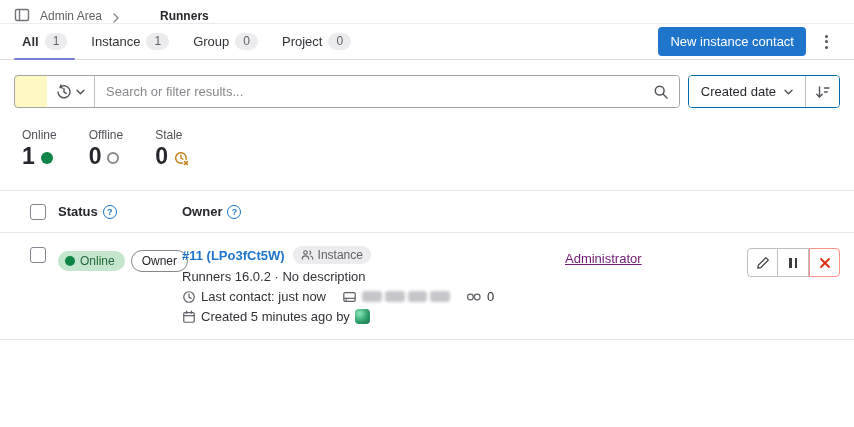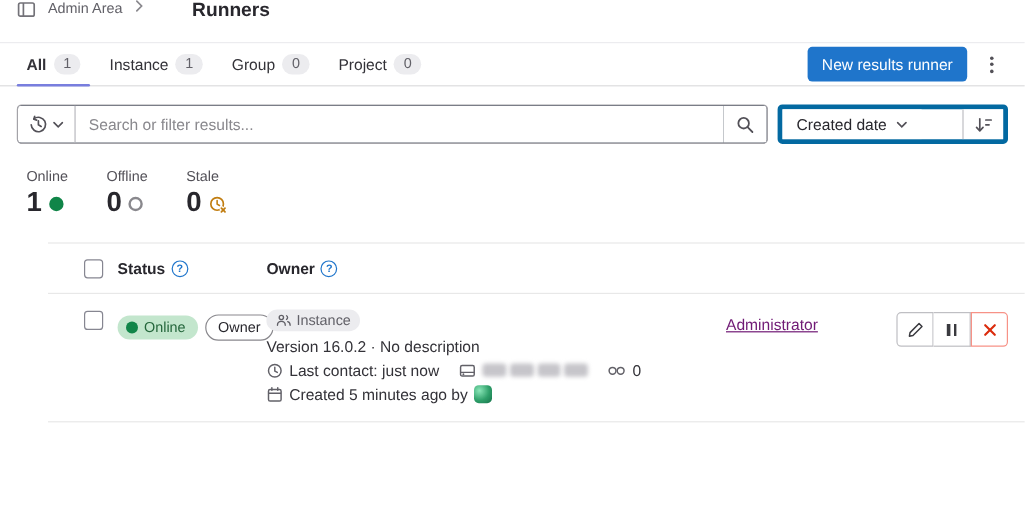--- a/index.html
+++ b/index.html
@@ -1,23 +1,23 @@
 <!DOCTYPE html>
 <html><head>
 <meta charset="utf-8">
 <style>
   * { box-sizing: border-box; margin: 0; padding: 0; }
   html,body { width: 854px; height: 427px; background: #fff; overflow: hidden;
     font-family: "Liberation Sans", "DejaVu Sans", sans-serif; font-size: 13px; color: #333238; }
 
   
-  .breadcrumb { height: 36px; display: flex; align-items: flex-start; gap: 10px;
+  .breadcrumb { height: 24px; display: flex; align-items: flex-end; gap: 10px;
     padding: 0 14px; border-bottom: 1px solid #ececef; }
   .crumb-section { color: #626168; font-size: 12px; }
-  .crumb-page { color: #28272d; font-size: 16px; font-weight: bold; padding-left: 30px; }
+  .crumb-page { color: #28272d; font-size: 12px; font-weight: bold; padding-left: 30px; }
   .crumb-sep { color: #89888d; display: flex; }
 
   
   .tabs-bar { display: flex; align-items: stretch; padding: 0 14px; height: 36px;
     border-bottom: 1px solid #dcdcde; }
   .tab { display: flex; align-items: center; gap: 6px; padding: 0 8px; margin-right: 8px;
     color: #333238; cursor: pointer; position: relative; }
   .tab.active { font-weight: bold; }
   .tab.active::after { content:""; position: absolute; left: 0; right: 0; bottom: -1px;
     height: 2px; background: #787ede; border-radius: 2px; }
@@ -26,44 +26,44 @@
   .tabbar-right { margin-left: auto; display: flex; align-items: center; gap: 6px; }
   .btn-primary { background: #1f75cb; color: #fff; border: none; border-radius: 4px;
     padding: 7px 12px; font-size: 13px; font-family: inherit; cursor: pointer; }
   .kebab-btn { width: 28px; height: 28px; background: transparent; border: none; cursor: pointer;
     display: flex; flex-direction: column; align-items: center; justify-content: center; gap: 2.5px; }
   .kebab-btn i { width: 3px; height: 3px; border-radius: 50%; background: #535158; }
 
   
   .filter-bar { display: flex; gap: 8px; margin: 15px 14px 0; height: 33px; }
   .search-box { flex: 1; display: flex; align-items: stretch; border: 1px solid #a4a3a8;
-    border-radius: 4px; background: #0f172a; overflow: hidden; }
+    border-radius: 4px; background: #fef9c3; overflow: hidden; padding-left: 32px; }
   .history-btn { display: flex; align-items: center; gap: 4px; padding: 0 9px;
     border: none; border-right: 1px solid #bfbfc3; background: #fff; cursor: pointer; }
   .search-input { flex: 1; border: none; outline: none; padding: 0 11px; font-size: 13px;
     font-family: inherit; color: #333238; }
   .search-input::placeholder { color: #89888d; }
   .search-btn { width: 36px; border: none; background: #fff; cursor: pointer;
     display: flex; align-items: center; justify-content: center; }
-  .sort-group { display: flex; border: 4px solid #0369a1; border-radius: 4px; overflow: hidden; gap: 34px; }
+  .sort-group { display: flex; border: 1px solid #0369a1; border-radius: 4px; overflow: hidden; }
   .sort-label-btn { display: flex; align-items: center; gap: 8px; padding: 0 12px; border: none;
     background: #fff; cursor: pointer; font-size: 13px; font-family: inherit; color: #28272d; }
   .sort-dir-btn { width: 34px; border: none; border-left: 1px solid #bfbfc3; background: #fff;
     cursor: pointer; display: flex; align-items: center; justify-content: center; }
 
   
   .stats { display: flex; gap: 32px; padding: 20px 14px 0 22px; }
   .stat .stat-label { font-size: 12px; color: #535158; margin-bottom: 3px; }
   .stat .stat-value-row { display: flex; align-items: center; gap: 6px; }
   .stat .stat-value { font-size: 23px; font-weight: bold; color: #28272d; line-height: 1; }
   .dot-online { width: 12px; height: 12px; border-radius: 50%; background: #108548; margin-top: 3px; }
   .dot-offline { width: 12px; height: 12px; border-radius: 50%; border: 2px solid #89888d; margin-top: 3px; }
 
   
-  .table { margin-top: 22px; margin-left: 40px; }
+  .table { margin-top: 22px; }
   .t-grid { display: grid; grid-template-columns: 28px 124px 383px 1fr auto;
     padding-left: 30px; padding-right: 14px; align-items: start; }
   .t-head { border-top: 1px solid #e8e8e8; border-bottom: 1px solid #e8e8e8;
     padding-top: 12px; padding-bottom: 12px; align-items: center; }
   .th { font-weight: bold; color: #28272d; display: flex; align-items: center; gap: 5px; }
   .t-row { border-bottom: 1px solid #e8e8e8; padding-top: 13px; padding-bottom: 15px; }
   .checkbox { width: 16px; height: 16px; border: 1px solid #868691; border-radius: 3px;
     background: #fff; cursor: pointer; margin-top: 1px; }
   .help-ic { width: 14px; height: 14px; border: 1.4px solid #1f75cb; border-radius: 50%;
     color: #1f75cb; font-size: 9px; font-weight: bold; display: inline-flex;
@@ -129,21 +129,21 @@
   </div>
   <div class="tab">
     <span>Group</span>
     <span class="count-pill">0</span>
   </div>
   <div class="tab">
     <span>Project</span>
     <span class="count-pill">0</span>
   </div>
   <div class="tabbar-right">
-    <button class="btn-primary">New results runner</button>
+    <button class="btn-primary">New instance contact</button>
     <button class="kebab-btn">
         <i></i>
         <i></i>
         <i></i>
       </button>
   </div>
 </div>
 
 <div class="filter-bar">
   <div class="search-box">
@@ -251,34 +251,35 @@
         <i></i>
         <span>Online</span>
       </span>
       <span class="pill-idle">
         <span>Owner</span>
       </span>
     </div>
 
     <div class="runner-cell">
       <div class="r-line1">
+        <a class="runner-link">#11 (LPo3fCt5W)</a>
         <span class="type-badge">
           <span style="display:flex;">
             <svg width="13" height="12" viewBox="0 0 16 14">
                 <circle cx="5.5" cy="4" r="2.2" fill="none" stroke="#626168" stroke-width="1.4"></circle>
                 <path d="M1.5 12c0-2.5 1.8-4 4-4s4 1.5 4 4" fill="none" stroke="#626168" stroke-width="1.4" stroke-linecap="round"></path>
                 <path d="M10.8 2.2a2.2 2.2 0 0 1 0 3.8" fill="none" stroke="#626168" stroke-width="1.4" stroke-linecap="round"></path>
                 <path d="M12 8.3c1.6.5 2.5 1.9 2.5 3.7" fill="none" stroke="#626168" stroke-width="1.4" stroke-linecap="round"></path>
               </svg>
           </span>
           <span>Instance</span>
         </span>
       </div>
       <div class="r-line">
-        <span>Version 16.0.2 · No description</span>
+        <span>Runners 16.0.2 · No description</span>
       </div>
       <div class="r-line">
         <span class="muted-ic">
           <svg width="14" height="14" viewBox="0 0 16 16">
               <circle cx="8" cy="8" r="6" fill="none" stroke="#626168" stroke-width="1.4"></circle>
               <path d="M8 4.6 V8.2 l2.4 1.4" fill="none" stroke="#626168" stroke-width="1.4" stroke-linecap="round"></path>
             </svg>
         </span>
         <span>Last contact: just now</span>
         <span class="sep-gap"></span>

